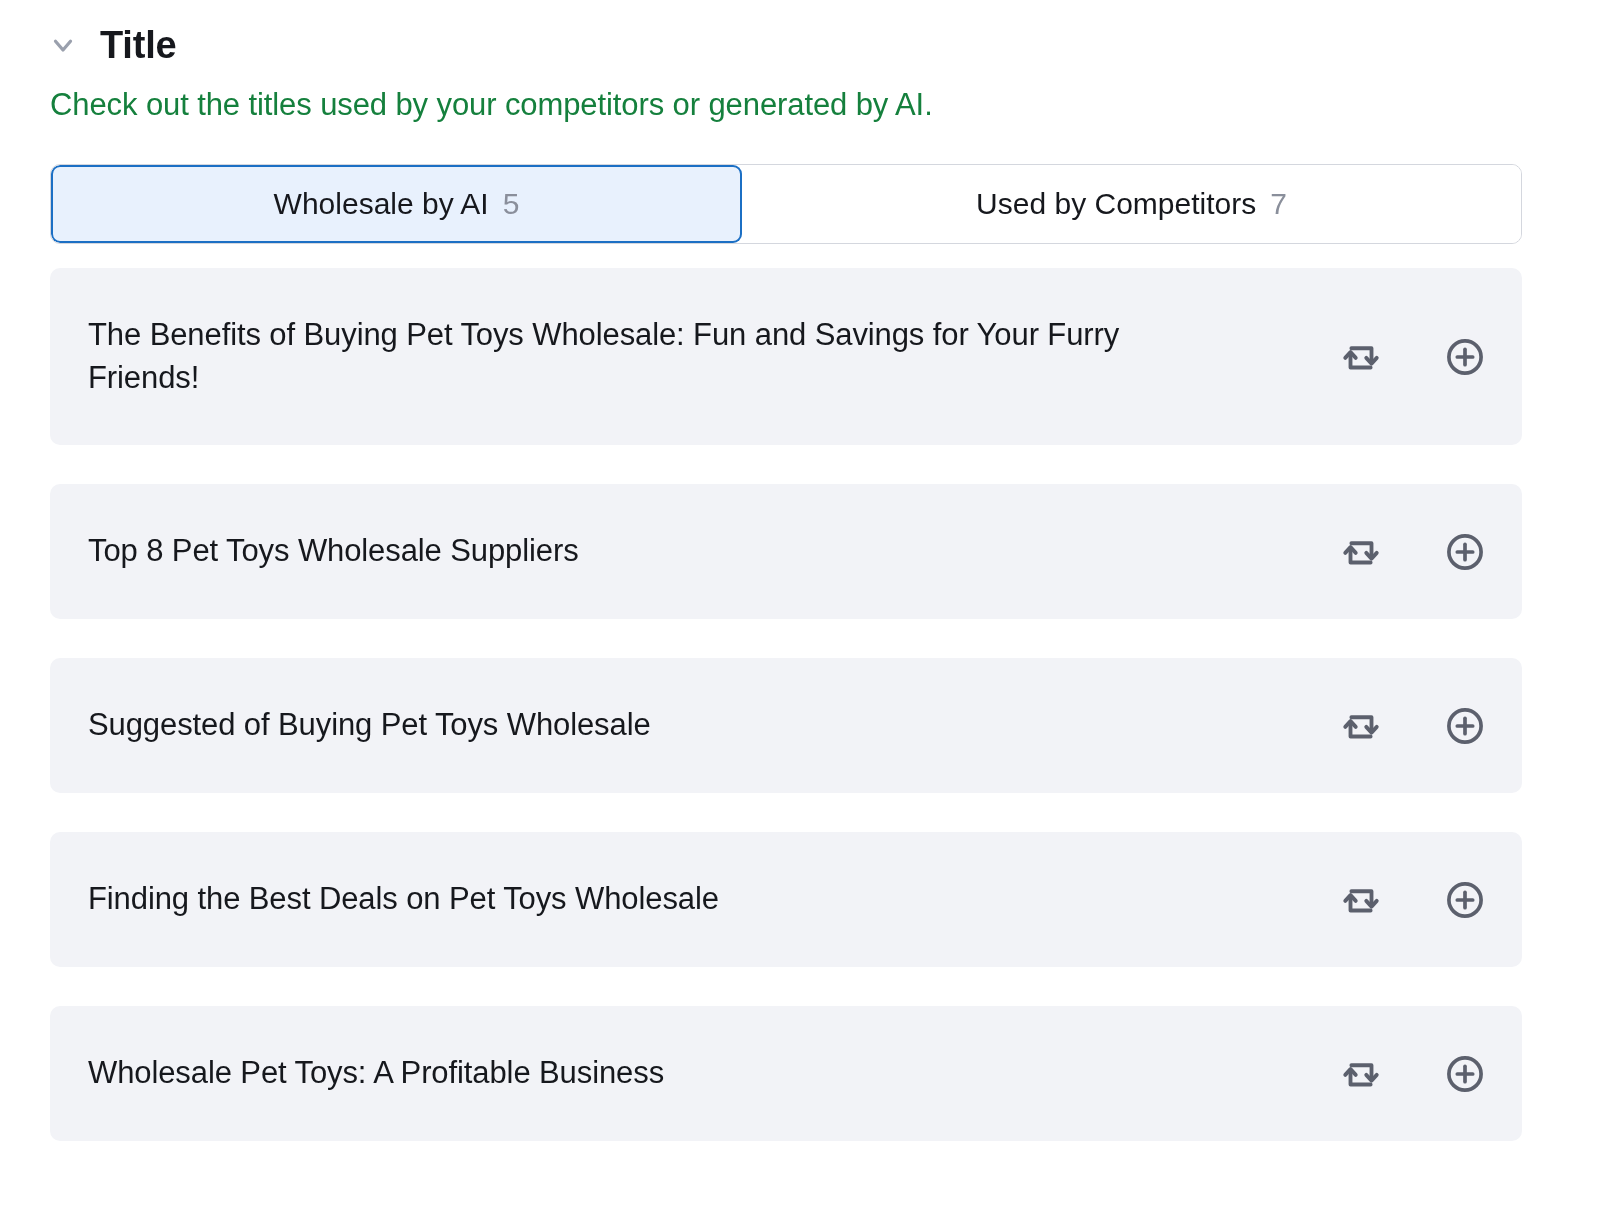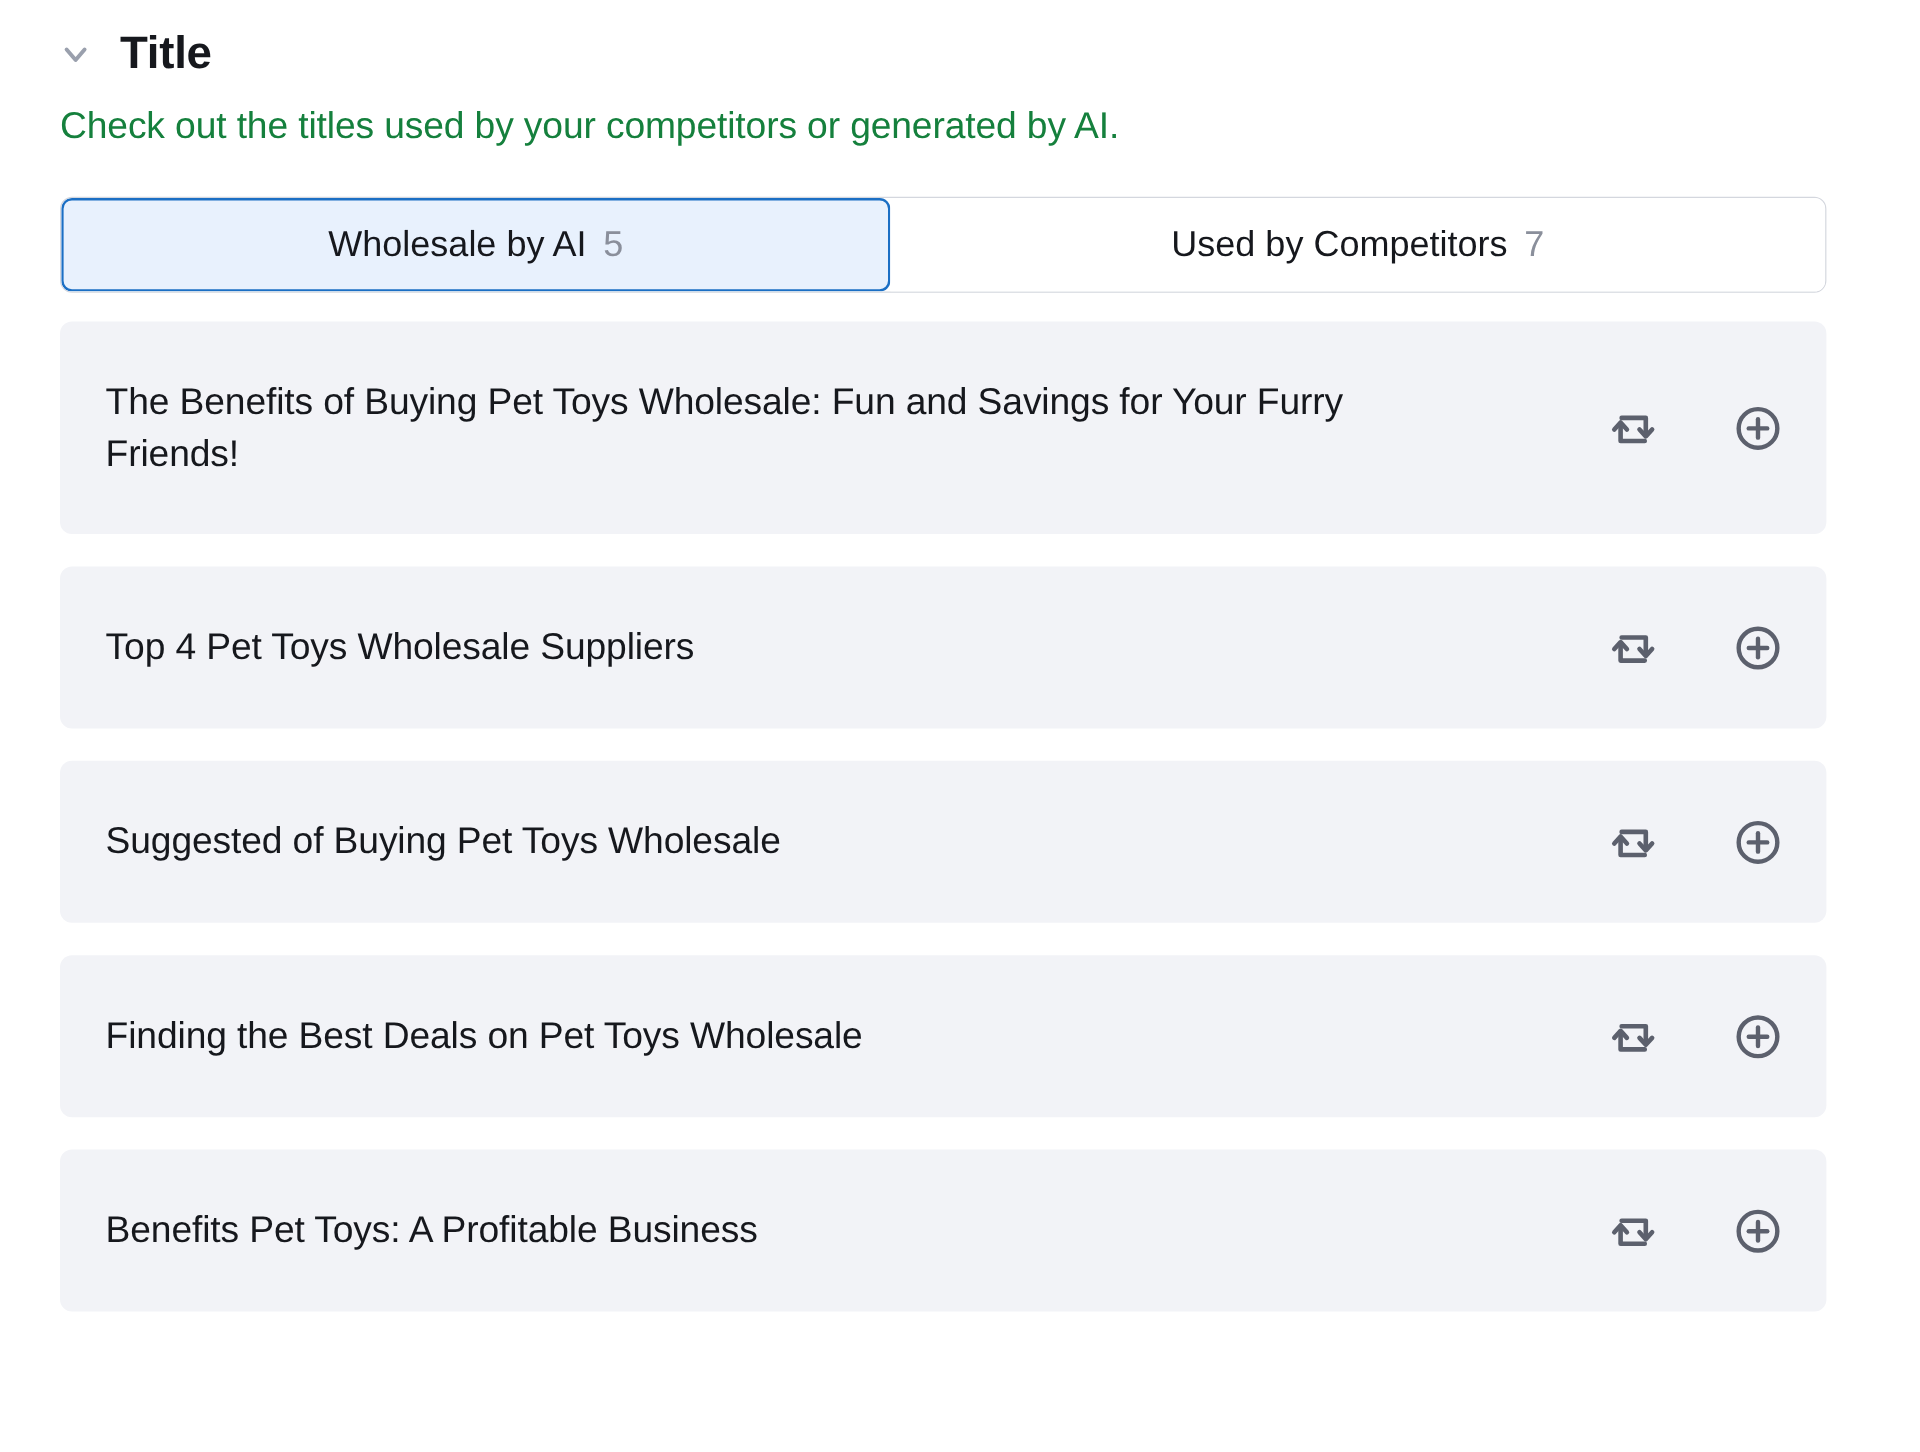--- a/index.html
+++ b/index.html
@@ -93,21 +93,21 @@
     color: #8a8f9b;
     font-size: 30px;
   }
 
   
   .title-list {
     margin: 24px 0 0 50px;
     width: 1472px;
     display: flex;
     flex-direction: column;
-    gap: 27px;
+    gap: 39px;
   }
 
   .title-row {
     background: #f2f3f7;
     border-radius: 10px;
     display: flex;
     align-items: center;
     padding: 0 34px 0 38px;
     min-height: 135px;
     cursor: pointer;
@@ -191,21 +191,21 @@
           <svg width="42" height="42" viewBox="0 0 24 24" fill="none" stroke="currentColor" stroke-width="2.1" stroke-linecap="round" stroke-linejoin="round">
             <circle cx="12" cy="12" r="9.2"></circle>
             <line x1="12" y1="7.6" x2="12" y2="16.4"></line>
             <line x1="7.6" y1="12" x2="16.4" y2="12"></line>
           </svg>
         </span>
       </div>
     </div>
 
     <div class="title-row">
-      <div class="row-text">Top 4 Pet Toys Wholesale Suppliers</div>
+      <div class="row-text">Top 8 Pet Toys Wholesale Suppliers</div>
       <div class="row-actions">
         <span class="icon-btn">
           <svg width="42" height="42" viewBox="0 0 24 24" fill="none" stroke="currentColor" stroke-width="2.2" stroke-linecap="round" stroke-linejoin="round">
             <polyline points="6.5 7 18 7 18 15"></polyline>
             <polyline points="15 12.5 18 15.8 21 12.5"></polyline>
             <polyline points="17.5 18 6 18 6 10"></polyline>
             <polyline points="9 12.5 6 9.2 3 12.5"></polyline>
           </svg>
         </span>
         <span class="icon-btn">
@@ -254,21 +254,21 @@
           <svg width="42" height="42" viewBox="0 0 24 24" fill="none" stroke="currentColor" stroke-width="2.1" stroke-linecap="round" stroke-linejoin="round">
             <circle cx="12" cy="12" r="9.2"></circle>
             <line x1="12" y1="7.6" x2="12" y2="16.4"></line>
             <line x1="7.6" y1="12" x2="16.4" y2="12"></line>
           </svg>
         </span>
       </div>
     </div>
 
     <div class="title-row">
-      <div class="row-text">Benefits Pet Toys: A Profitable Business</div>
+      <div class="row-text">Wholesale Pet Toys: A Profitable Business</div>
       <div class="row-actions">
         <span class="icon-btn">
           <svg width="42" height="42" viewBox="0 0 24 24" fill="none" stroke="currentColor" stroke-width="2.2" stroke-linecap="round" stroke-linejoin="round">
             <polyline points="6.5 7 18 7 18 15"></polyline>
             <polyline points="15 12.5 18 15.8 21 12.5"></polyline>
             <polyline points="17.5 18 6 18 6 10"></polyline>
             <polyline points="9 12.5 6 9.2 3 12.5"></polyline>
           </svg>
         </span>
         <span class="icon-btn">

